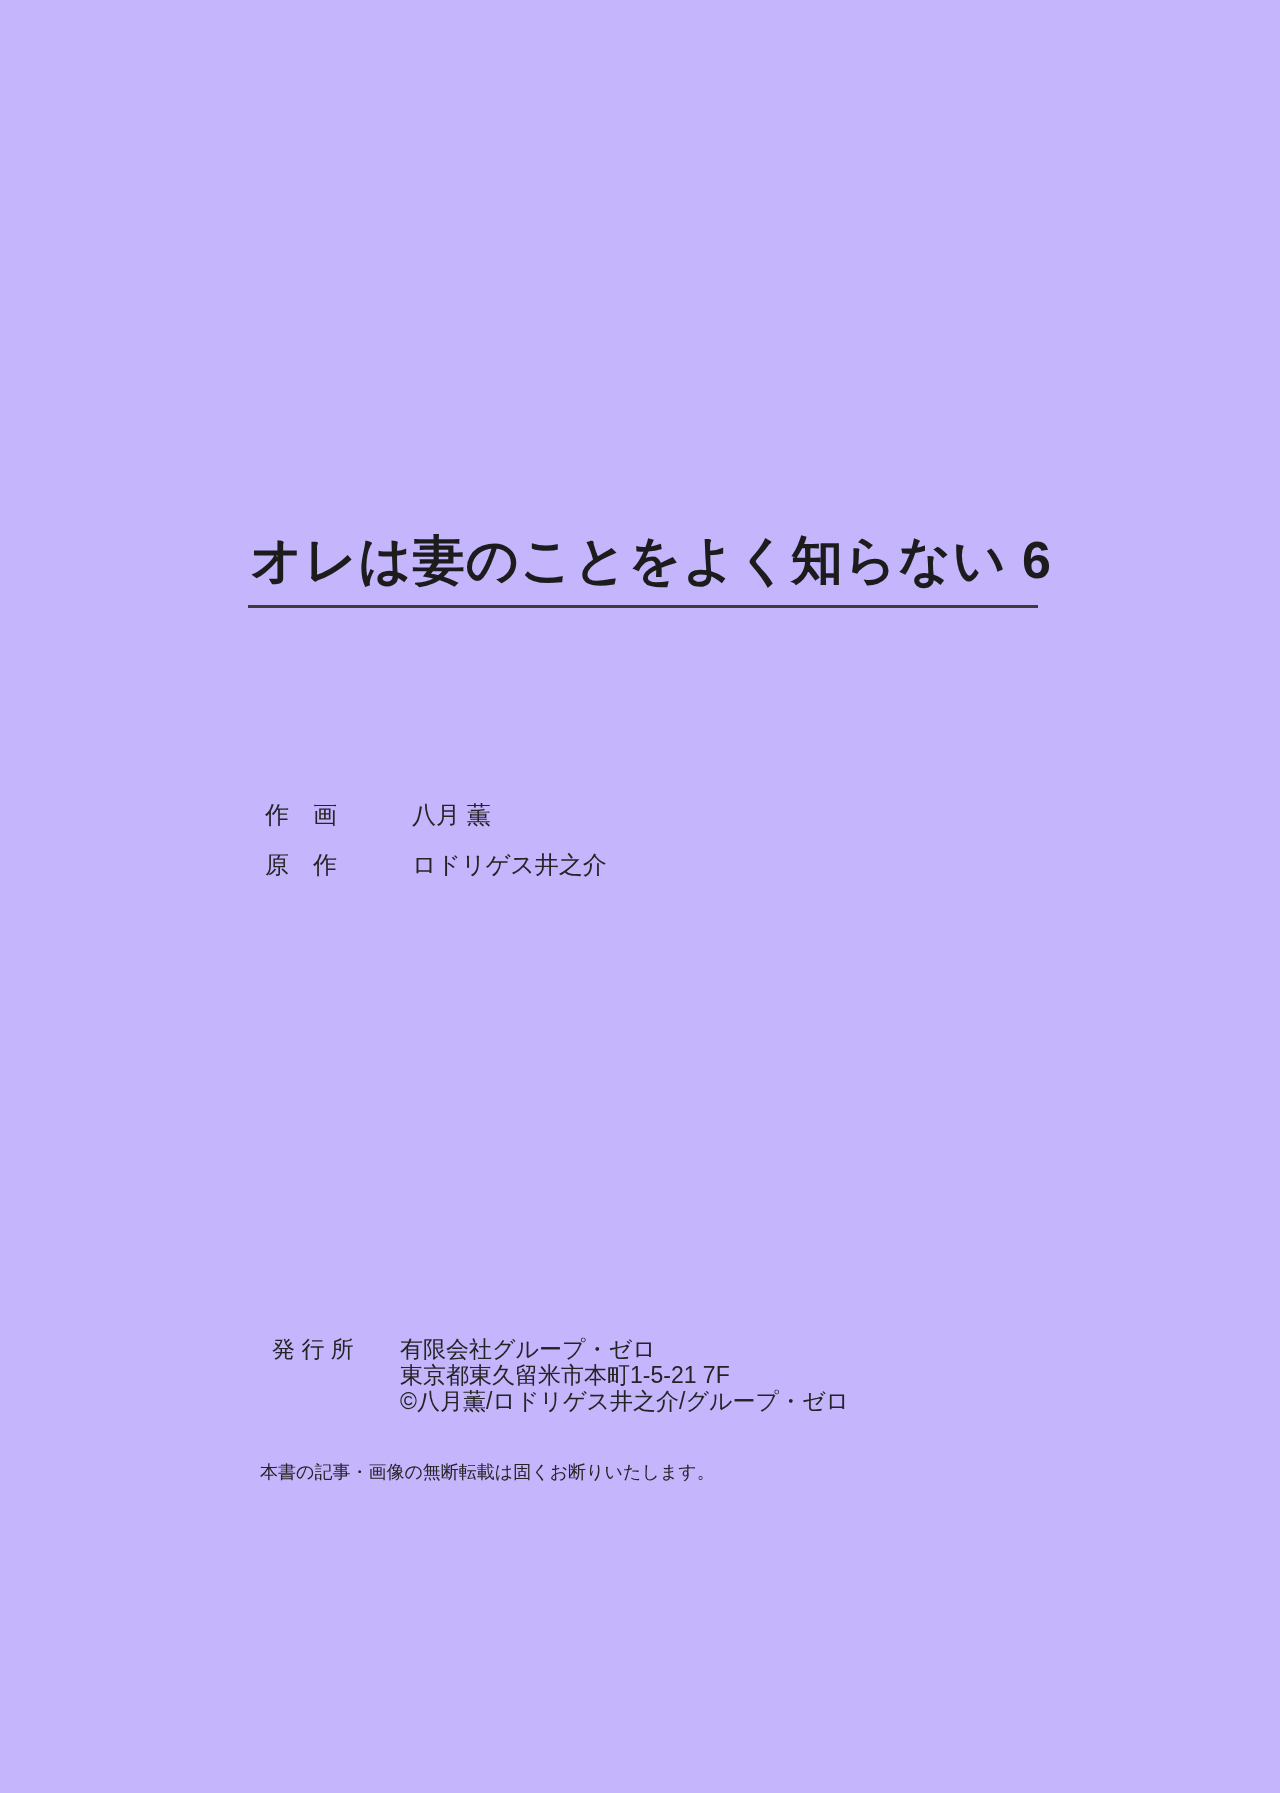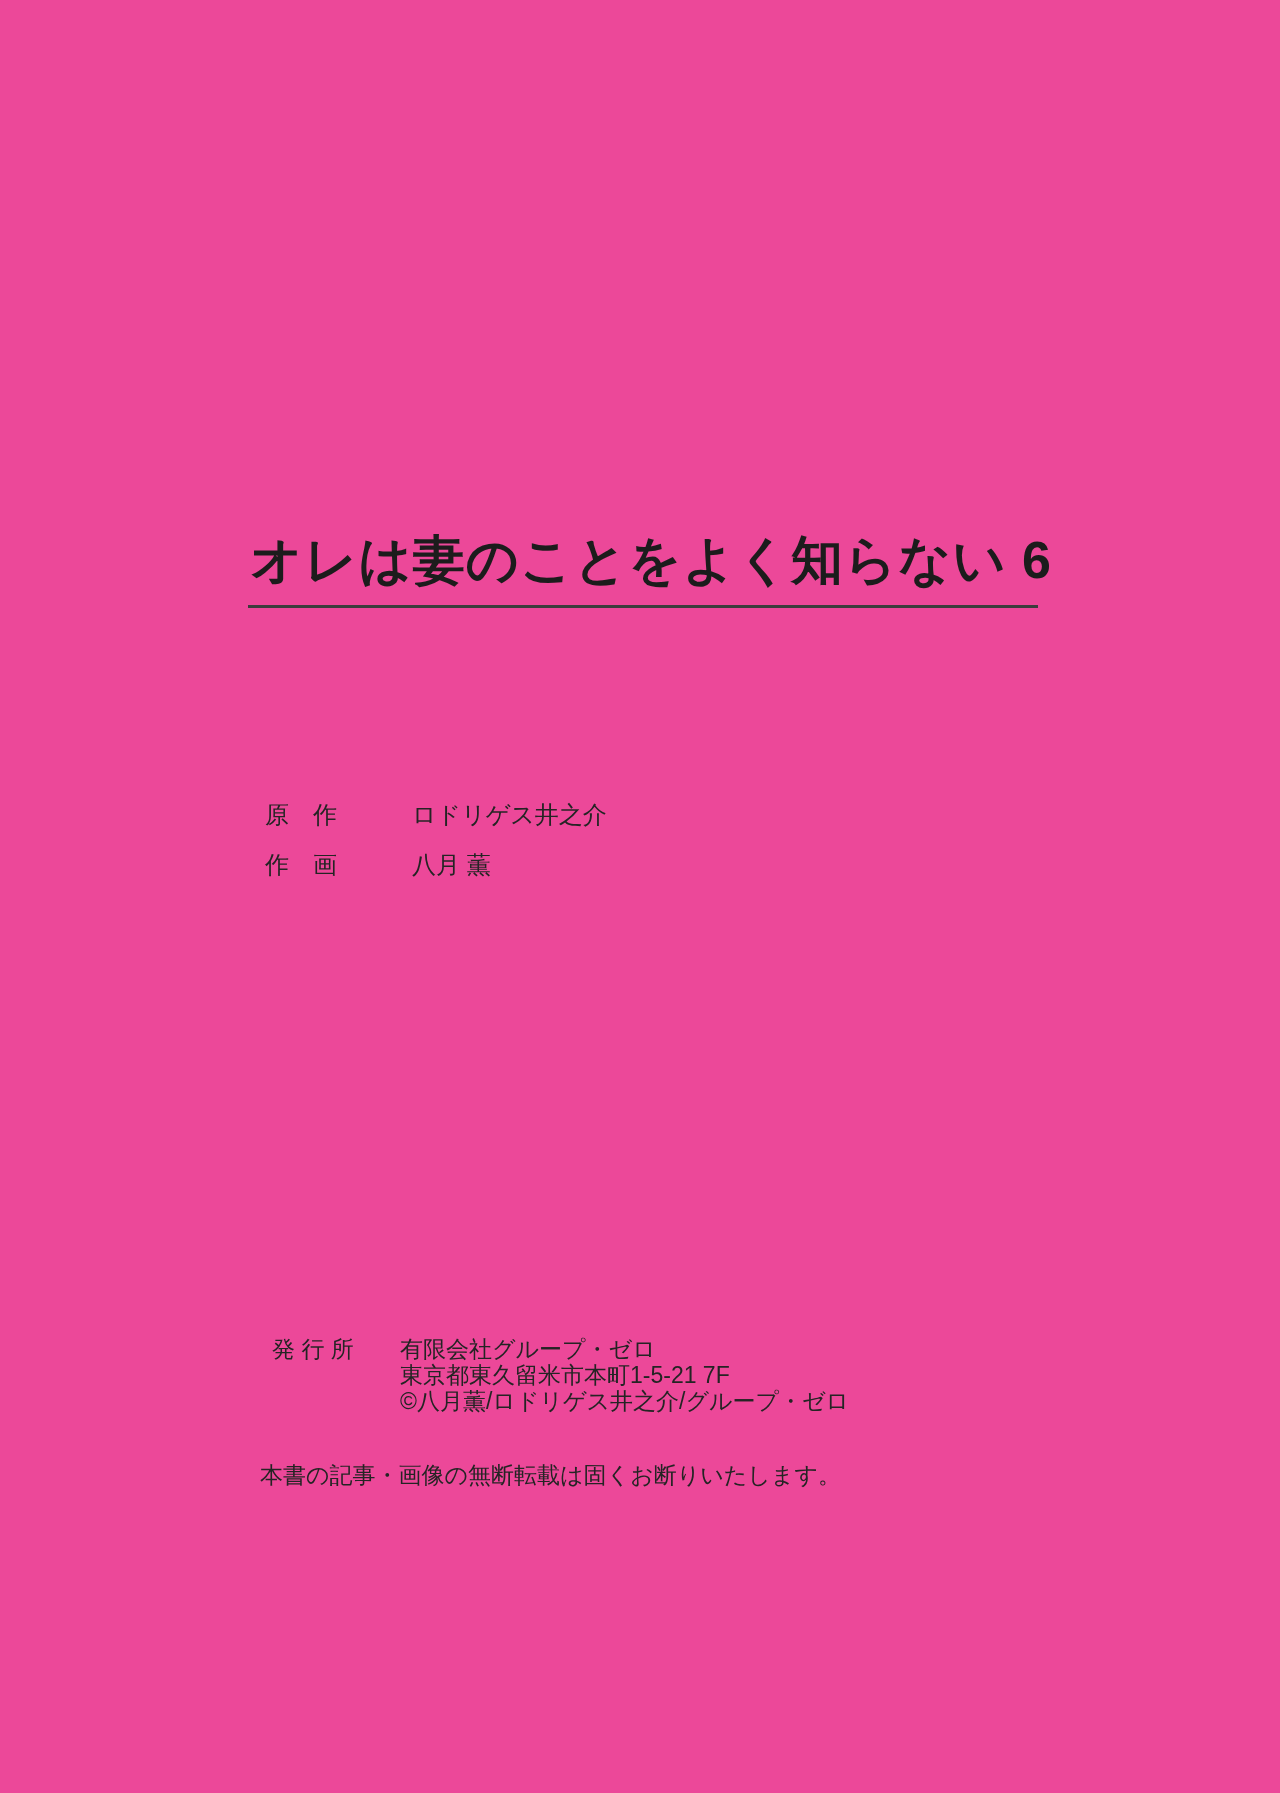--- a/index.html
+++ b/index.html
@@ -4,21 +4,21 @@
 <style>
   html, body {
     margin: 0;
     padding: 0;
     background: #ffffff;
   }
   .page {
     position: relative;
     width: 1280px;
     height: 1793px;
-    background: #ec4899;
+    background: #c4b5fd;
     font-family: "Liberation Sans", "DejaVu Sans", sans-serif;
     color: #1f1f1f;
     overflow: hidden;
   }
   .book-title {
     position: absolute;
     left: 250px;
     top: 532px;
     font-size: 52px;
     font-weight: 900;
@@ -73,42 +73,42 @@
   .publisher-lines {
     line-height: 26px;
   }
   .publisher-line {
     white-space: pre;
   }
   .notice {
     position: absolute;
     left: 260px;
     top: 1460px;
-    font-size: 23px;
+    font-size: 18px;
     color: #242424;
     white-space: pre;
   }
 </style>
 </head>
 <body>
 
 <div class="page">
 
   <div class="book-title">オレは妻のことをよく知らない 6</div>
 
   <div class="title-rule"></div>
 
   <div class="credits">
     <div class="credit-row">
+      <span class="credit-label">作　画</span>
+      <span class="credit-value">八月 薫</span>
+    </div>
+    <div class="credit-row">
       <span class="credit-label">原　作</span>
       <span class="credit-value">ロドリゲス井之介</span>
-    </div>
-    <div class="credit-row">
-      <span class="credit-label">作　画</span>
-      <span class="credit-value">八月 薫</span>
     </div>
   </div>
 
   <div class="publisher">
     <span class="publisher-label">発 行 所</span>
     <div class="publisher-lines">
       <div class="publisher-line">有限会社グループ・ゼロ</div>
       <div class="publisher-line">東京都東久留米市本町1-5-21 7F</div>
       <div class="publisher-line">©八月薫/ロドリゲス井之介/グループ・ゼロ</div>
     </div>

